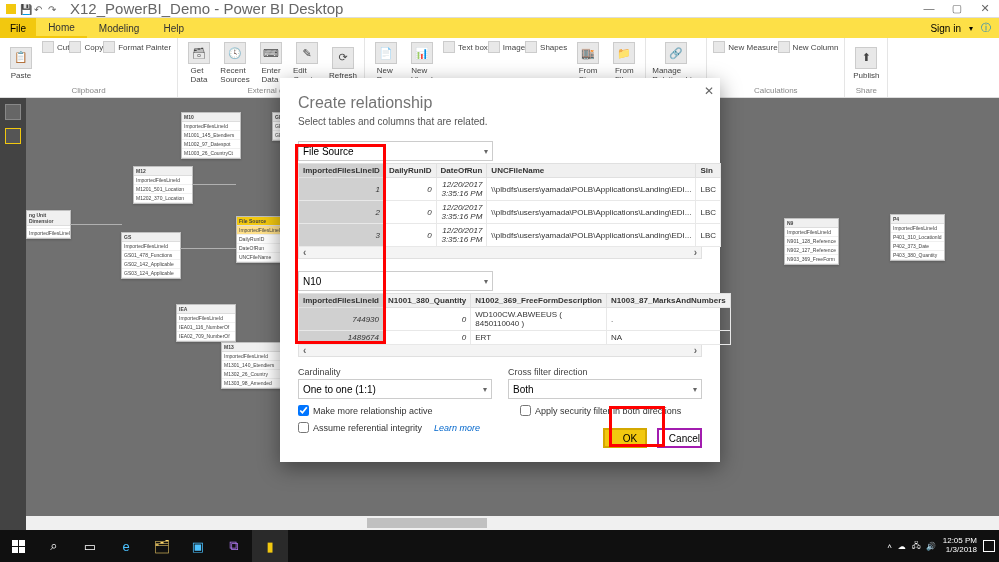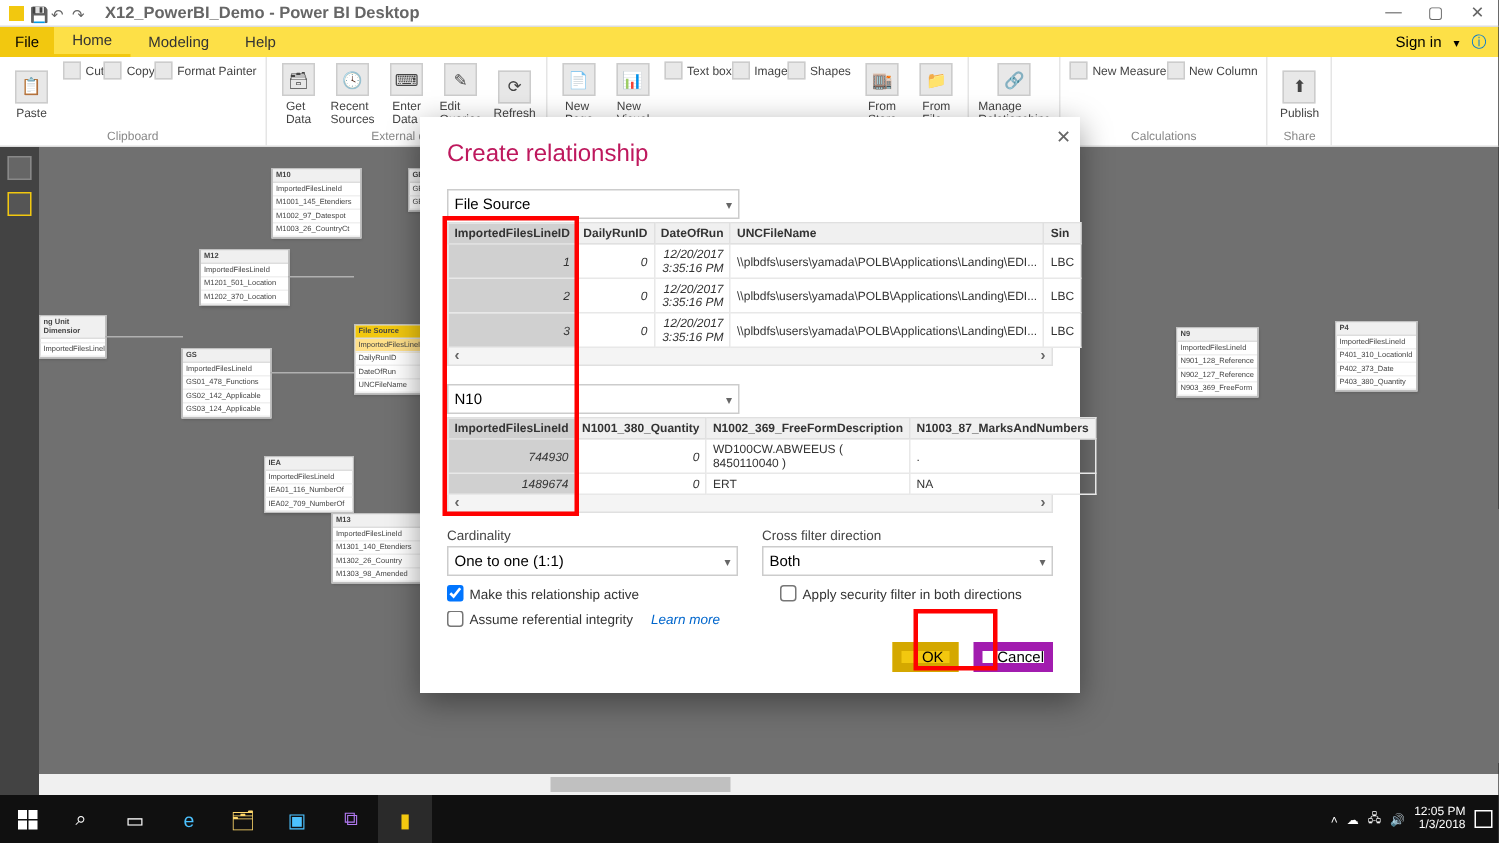--- a/index.html
+++ b/index.html
@@ -2,21 +2,21 @@
 <html><head>
 <meta charset="utf-8">
 <style>
 * { box-sizing: border-box; margin: 0; padding: 0; font-family: "Segoe UI", Arial, sans-serif; }
 body { width: 999px; height: 562px; background: #000; overflow: hidden; position: relative; }
 
 
 .titlebar { height: 18px; background: #fff; border-bottom: 1px solid #ddd; display: flex; align-items: center; font-size: 10px; color: #666; }
 .titlebar .qa { display: flex; gap: 4px; padding: 0 6px; }
 .titlebar .qa span { width: 10px; height: 10px; display:inline-block; }
-.titlebar .title { flex: 1; padding-left: 6px; font-size: 11px; font-weight: bold; }
+.titlebar .title { flex: 1; padding-left: 6px; font-size: 15px; }
 .titlebar .winbtn { display: flex; }
 .titlebar .winbtn div { width: 28px; text-align: center; font-size: 11px; color:#666; }
 
 
 .menubar { height: 20px; background: #fde047; display: flex; align-items: center; font-size: 10px; }
 .menubar .file { background: #f2c80f; color: #000; padding: 0 10px; height: 100%; display:flex; align-items:center; font-weight:500;}
 .menubar .tab { padding: 0 12px; height: 100%; display:flex; align-items:center; color:#333; }
 .menubar .tab.active { border-bottom: 2px solid #f2c80f; }
 .menubar .signin { margin-left: auto; padding-right: 8px; display:flex; gap:8px; align-items:center;}
 
@@ -42,21 +42,21 @@
 .node { position:absolute; background:#fff; border:1px solid #c0c0c0; font-size:5px; color:#444; box-shadow:0 1px 2px rgba(0,0,0,.2);}
 .node .hdr{ background:#f0f0f0; border-bottom:1px solid #ddd; padding:1px 2px; font-weight:600;}
 .node .row{ padding:1px 2px; border-bottom:1px solid #f0f0f0; white-space:nowrap; overflow:hidden;}
 .node.selected .hdr{ background:#f2c80f;}
 .edge { position:absolute; border-top:1px solid #b0b0b0; }
 
 
 .dialog { position:absolute; left:280px; top:78px; width:440px; height:384px; background:#fff; box-shadow:0 6px 20px rgba(0,0,0,.4); z-index:50;}
 .dialog .close { position:absolute; right:6px; top:6px; font-size:12px; color:#666; cursor:pointer;}
 .dialog .pad { padding: 16px 18px 10px 18px;}
-.dialog h2 { font-size:16px; font-weight:400; color:#be185d; margin-bottom:14px;}
+.dialog h2 { font-size:16px; font-weight:400; color:#737373; margin-bottom:4px;}
 .dialog .sub { font-size:10px; color:#555; margin-bottom:14px;}
 .dlg-select { width:195px; height:20px; border:1px solid #ccc; font-size:10px; padding:2px 4px; background:#fff; display:flex; justify-content:space-between; align-items:center;}
 .dlg-select .car{font-size:8px;color:#666;}
 .redbox { border: 3px solid #ff0000; position:absolute; }
 .rb1 { left:295px; top:144px; width:91px; height:200px; z-index:60; pointer-events:none;}
 .rb2 { left:609px; top:406px; width:56px; height:41px; z-index:60; pointer-events:none;}
 .tblwrap { margin-top:2px; position:relative;}
 .tbl { width:100%; border:1px solid #e0e0e0; border-collapse:collapse; font-size:8px;}
 .tbl th { background:#f0f0f0; border:1px solid #e0e0e0; padding:2px 4px; font-weight:600; text-align:left; color:#333;}
 .tbl th.sel, .tbl td.sel { background:#d0d0d0;}
@@ -64,21 +64,21 @@
 .tbl td.num{ text-align:right; font-style:italic;}
 .tblscroll { display:flex; justify-content:space-between; background:#f4f4f4; border:1px solid #e0e0e0; border-top:none; font-size:10px; padding:0 4px;}
 .tblscroll span{font-weight:bold; color:#666;}
 .dlg-row { display:flex; gap:16px; margin-top:10px; font-size:9px;}
 .dlg-col { flex:1;}
 .dlg-col label{ color:#444; display:block; margin-bottom:2px;}
 .chk { display:flex; align-items:center; gap:4px; font-size:9px; color:#333; margin-top:6px;}
 .chk input{ width:11px; height:11px;}
 .learn { color:#0066cc; font-size:9px; margin-left:8px;font-style:italic;}
 .dlg-foot { position:absolute; bottom:14px; right:18px; display:flex; gap:10px;}
-.btn { min-width:44px; height:20px; font-size:10px; border:6px solid #a21caf; background:#fff; display:flex; align-items:center; justify-content:center; cursor:pointer;padding-left:10px;}
+.btn { min-width:44px; height:20px; font-size:10px; border:2px solid #a21caf; background:#fff; display:flex; align-items:center; justify-content:center; cursor:pointer;padding-left:10px;}
 .btn.primary { background:#f2c80f; border-color:#d4a800;}
 
 
 .taskbar { position:absolute; left:0; right:0; bottom:0; height:32px; background:#101010; display:flex; align-items:center;}
 .taskbar .tbtn { width:36px; height:32px; display:flex; align-items:center; justify-content:center; color:#fff; font-size:13px;}
 .taskbar .spacer{flex:1;}
 .taskbar .tray{display:flex; align-items:center; gap:6px; padding-right:4px; color:#fff; font-size:8px;}
 .taskbar .clock{display:flex; flex-direction:column; align-items:flex-end; line-height:1.1;}
 .winlogo{display:grid;grid-template-columns:6px 6px;grid-template-rows:6px 6px;gap:1px;}
 .winlogo span{background:#fff;}
@@ -317,20 +317,21 @@
   </div>
   <div class="scrollh">
       <div class="thumb"></div>
     </div>
 </div>
 
 <div class="dialog">
   <div class="close">✕</div>
   <div class="pad">
     <h2>Create relationship</h2>
+    <div class="sub">Select tables and columns that are related.</div>
 
     <div class="dlg-select">
       <span>File Source</span>
         <span class="car">▾</span>
     </div>
     <div class="tblwrap">
       <table class="tbl">
         <tbody>
             <tr>
           <th class="sel">ImportedFilesLineID</th>
@@ -417,21 +418,21 @@
           <span>Both</span>
             <span class="car">▾</span>
         </div>
       </div>
     </div>
 
     <div style="display:flex; gap:40px;">
       <div>
         <div class="chk">
             <input type="checkbox" checked="" style="">
-            <span>Make this relationship active</span>
+            <span>Make more relationship active</span>
           </div>
         <div class="chk">
             <input type="checkbox" style="">
             <span>Assume referential integrity</span>
             <a class="learn">Learn more</a>
           </div>
       </div>
       <div>
         <div class="chk">
             <input type="checkbox" style="">

